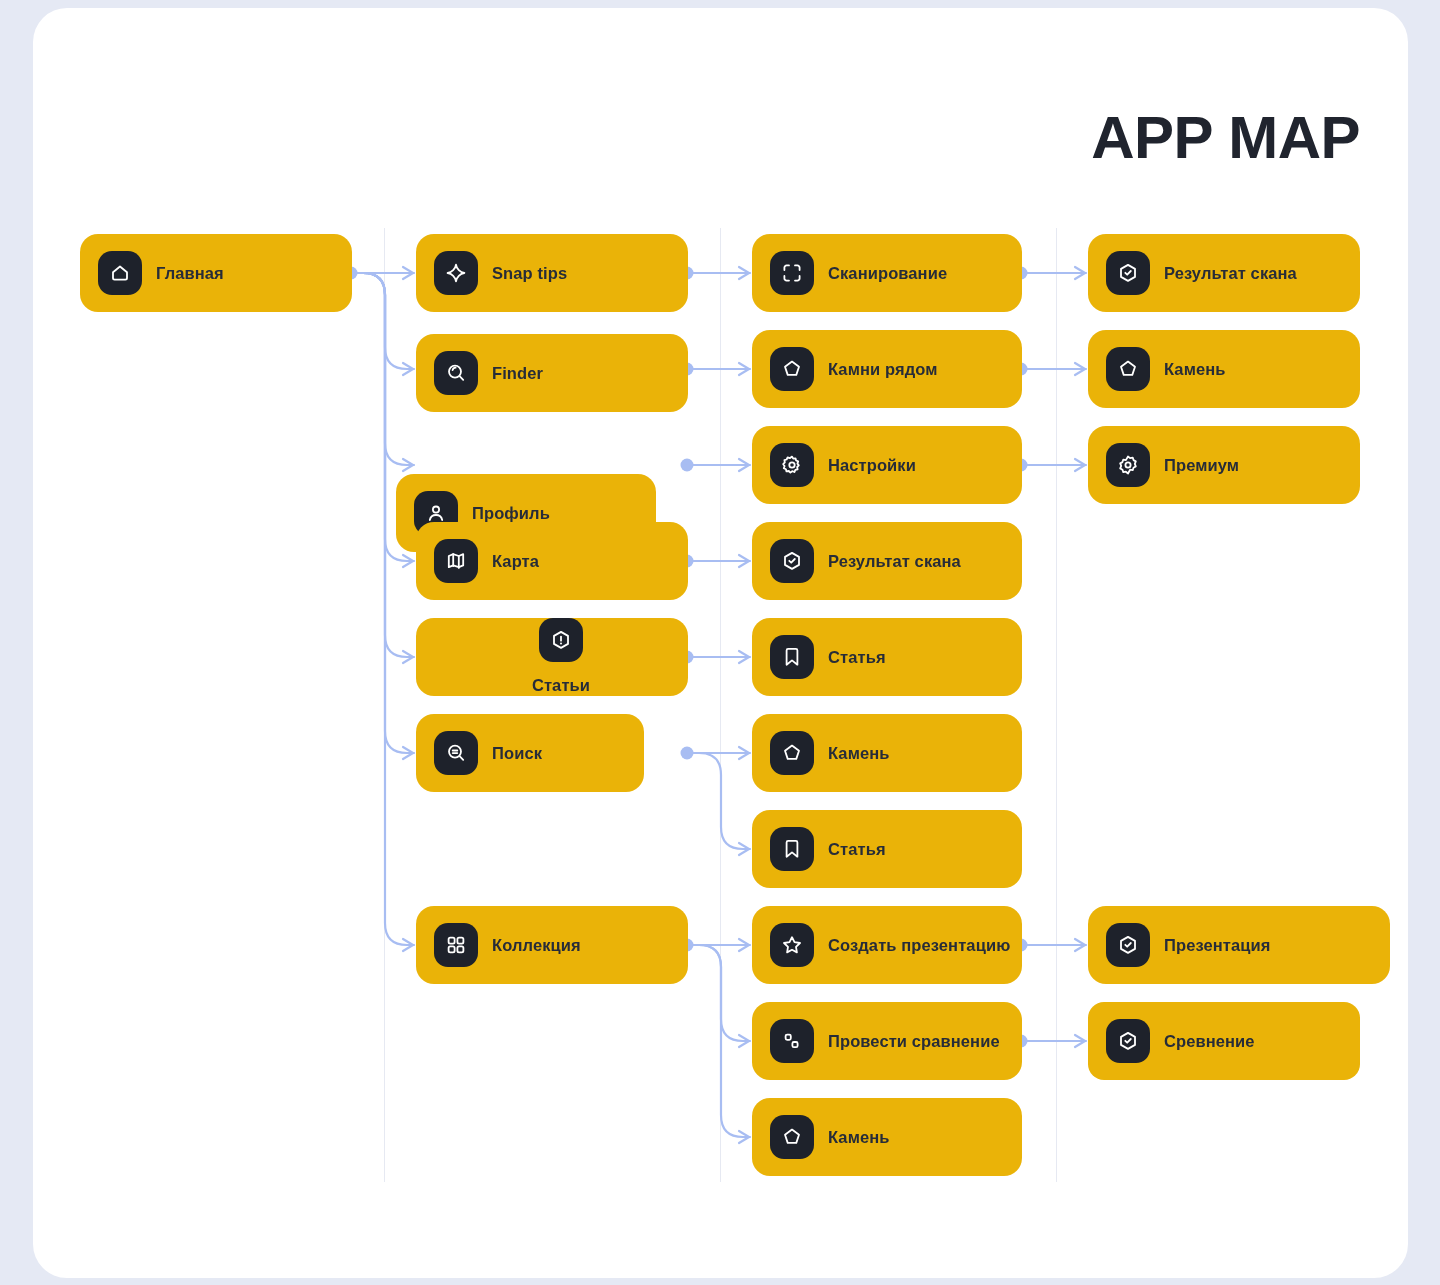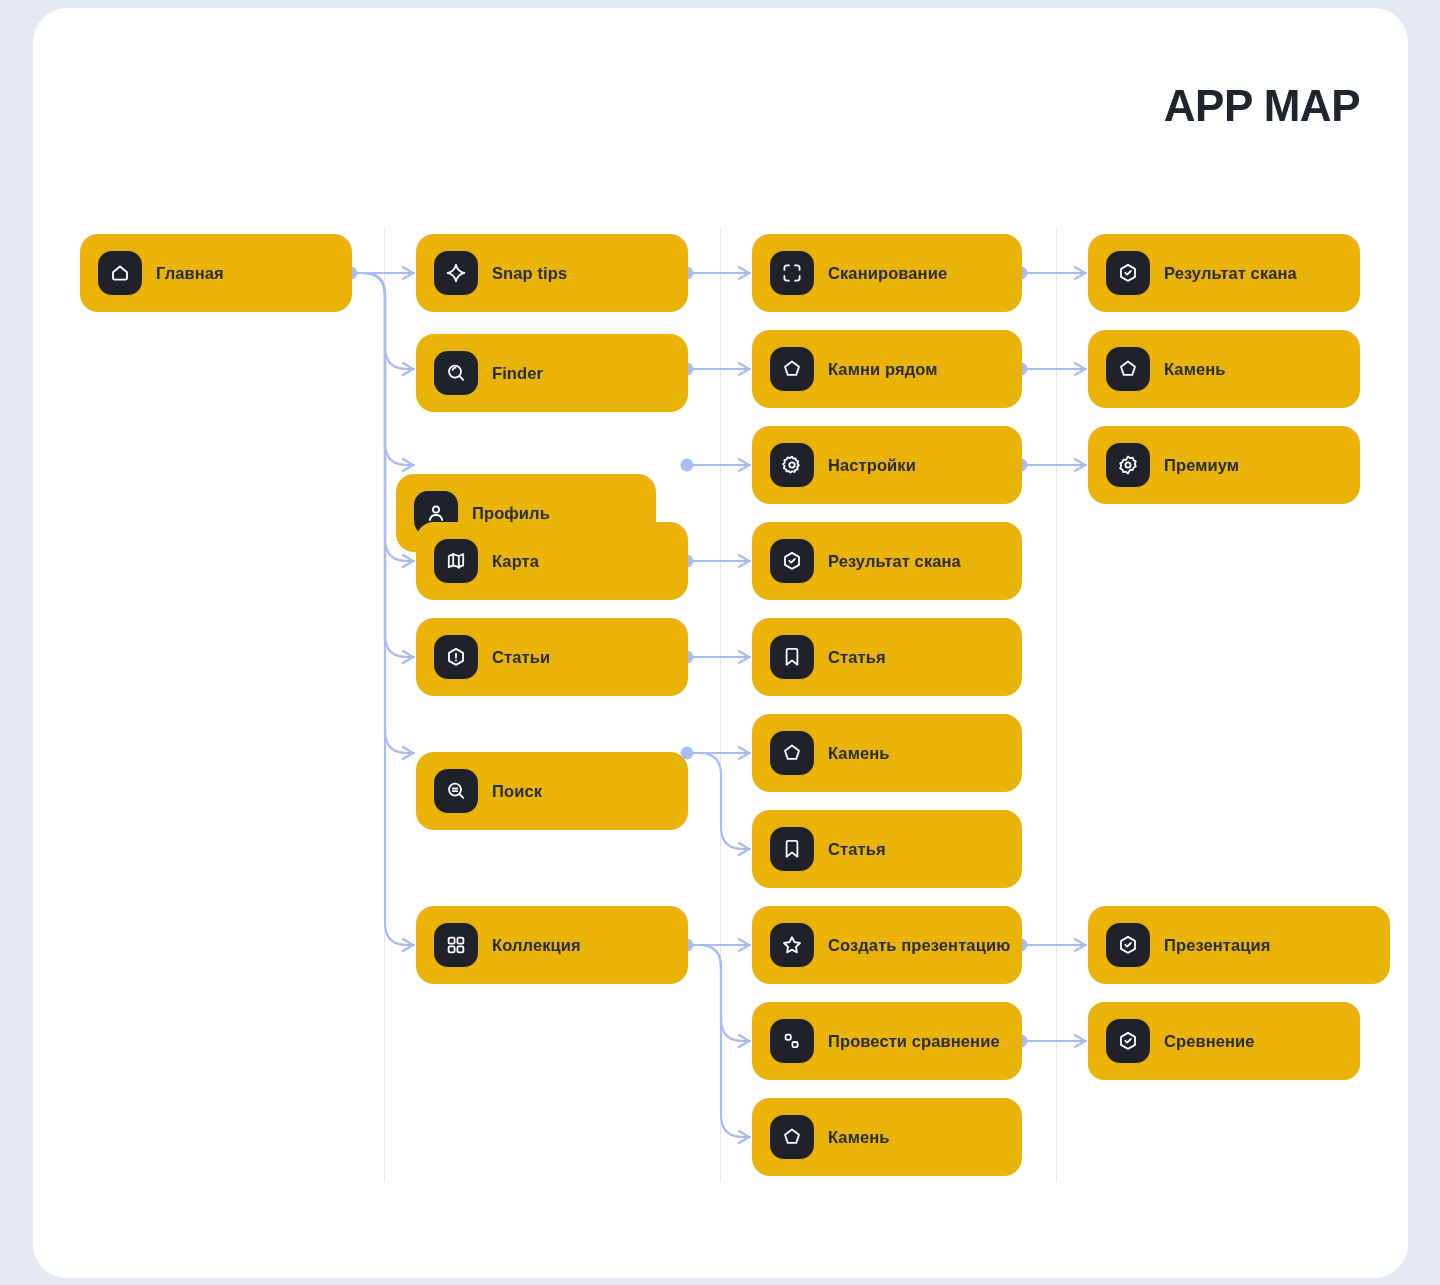--- a/index.html
+++ b/index.html
@@ -16,22 +16,22 @@
   }
   #sheet {
     position: absolute;
     left: 33px; top: 8px;
     width: 1375px; height: 1270px;
     background: #ffffff;
     border-radius: 34px;
   }
   #title {
     position: absolute;
-    right: 80px; top: 84px;
-    font-size: 44px;
+    right: 80px; top: 108px;
+    font-size: 60px;
     font-weight: 700;
     letter-spacing: -0.5px;
     color: #20242e;
     line-height: 1;
     white-space: nowrap;
   }
   
   .divider {
     position: absolute;
     width: 1px;
@@ -228,31 +228,31 @@
       </div>
       <div class="node" style="left: 416px; top: 522px; width: 272px;">
         <div class="ico">
           <svg width="24" height="24" viewBox="0 0 24 24">
             <path fill="none" stroke="#ffffff" stroke-width="1.8" stroke-linecap="round" stroke-linejoin="round" d="M9.2 5.2 4.8 7v11.2l4.4-1.8 5.6 1.8 4.4-1.8V5.2l-4.4 1.8z"></path>
             <path fill="none" stroke="#ffffff" stroke-width="1.8" stroke-linecap="round" stroke-linejoin="round" d="M9.2 5.2v11.9M14.8 7v11.9"></path>
           </svg>
         </div>
         <div class="lbl">Карта</div>
       </div>
-      <div class="node" style="left: 416px; top: 618px; width: 272px;">
+      <div class="node" style="left: 416px; top: 618px; width: 272px; flex-direction: column;">
         <div class="ico">
           <svg width="24" height="24" viewBox="0 0 24 24">
             <path fill="none" stroke="#ffffff" stroke-width="1.8" stroke-linecap="round" stroke-linejoin="round" d="M12 3.9 19 7.9v8l-7 4-7-4v-8z"></path>
             <path fill="none" stroke="#ffffff" stroke-width="1.8" stroke-linecap="round" stroke-linejoin="round" d="M12 8.6v4.1"></path>
             <circle cx="12" cy="15.6" r="1" fill="#fff"></circle>
           </svg>
         </div>
         <div class="lbl">Статьи</div>
       </div>
-      <div class="node" style="left: 416px; top: 714px; width: 272px; margin-top: 38px;">
+      <div class="node" style="left: 416px; top: 714px; width: 228px;">
         <div class="ico">
           <svg width="24" height="24" viewBox="0 0 24 24">
             <circle fill="none" stroke="#ffffff" stroke-width="1.8" stroke-linecap="round" stroke-linejoin="round" cx="11" cy="10.6" r="6"></circle>
             <path fill="none" stroke="#ffffff" stroke-width="1.8" stroke-linecap="round" stroke-linejoin="round" d="M8.7 9.5h4.6M8.7 12.1h4.6"></path>
             <path fill="none" stroke="#ffffff" stroke-width="1.8" stroke-linecap="round" stroke-linejoin="round" d="m15.6 15.2 3.6 3.6"></path>
           </svg>
         </div>
         <div class="lbl">Поиск</div>
       </div>
       <div class="node" style="left: 416px; top: 906px; width: 272px;">

